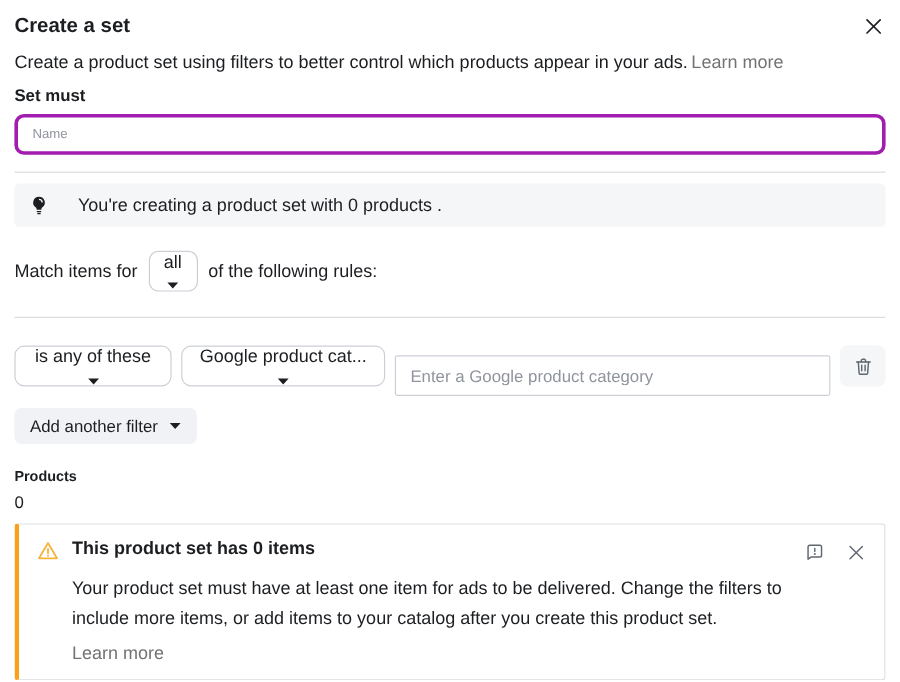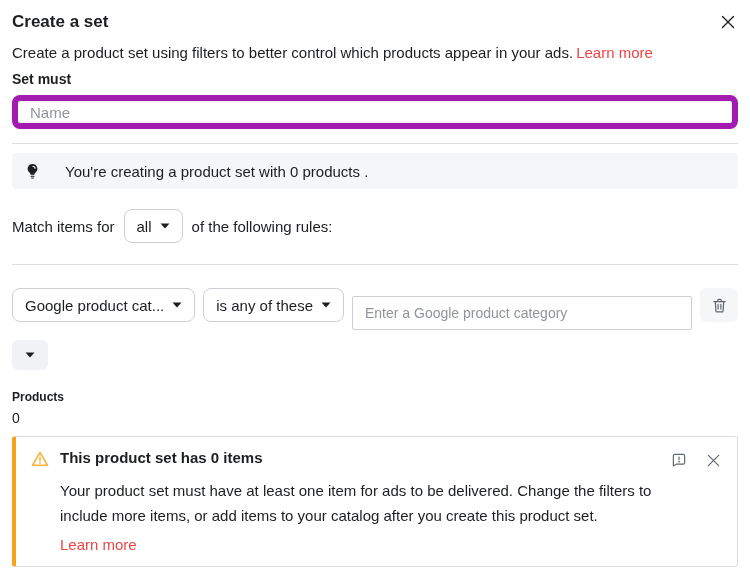--- a/index.html
+++ b/index.html
@@ -15,49 +15,49 @@
   
   .header { display: flex; align-items: center; justify-content: space-between; height: 24px; }
   .title { font-size: 17px; font-weight: bold; line-height: 24px; }
   .icon-btn {
     background: none; border: none; cursor: pointer; padding: 2px;
     display: inline-flex; align-items: center; justify-content: center;
   }
 
   
   .desc { margin-top: 9px; font-size: 15px; line-height: 19px; }
-  .link { color: #ef4444; text-decoration: none; cursor: pointer; }
+  .link { color: #737373; text-decoration: none; cursor: pointer; }
   .desc .link { margin-left: 3px; }
 
   
   .field-label { margin-top: 9px; font-size: 14px; font-weight: bold; line-height: 17px; }
   .name-input {
     margin-top: 7px; width: 100%; height: 34px;
-    border: 6px solid #a21caf; border-radius: 8px;
-    font-size: 15px; padding: 0 12px; color: #1c1e21;
+    border: 3px solid #a21caf; border-radius: 8px;
+    font-size: 11px; padding: 0 12px; color: #1c1e21;
     font-family: inherit; outline: none;
   }
   .name-input::placeholder { color: #90949c; }
 
   .divider { border: none; border-top: 1px solid #dadde1; margin-top: 14px; }
 
   
   .info-bar {
     margin-top: 9px; background: #f5f6f7; border-radius: 4px;
     height: 36px; display: flex; align-items: center; padding: 0 14px;
     font-size: 15px; gap: 26px;
   }
 
   
   .match-row { margin-top: 20px; display: flex; align-items: center; gap: 9px; font-size: 15px; }
   .select-box {
     display: inline-flex; align-items: center; gap: 8px;
     border: 1px solid #ccd0d5; border-radius: 8px; background: #fff;
     height: 34px; padding: 0 12px; font-size: 15px; cursor: pointer;
-    font-family: inherit; color: #1c1e21;
+    font-family: inherit; color: #1c1e21; flex-direction: column;
   }
 
   .divider-2 { margin-top: 21px; }
 
   
   .filter-row { margin-top: 15px; display: flex; align-items: center; gap: 8px; }
   .dd-field { min-width: 170px; justify-content: space-between; }
   .dd-op { min-width: 131px; justify-content: space-between; }
   .cat-input {
     flex: 1; height: 34px; border: 1px solid #ccd0d5; border-radius: 2px;
@@ -148,30 +148,30 @@
           </svg>
       </span>
     </button>
     <span>of the following rules:</span>
   </div>
 
   <hr class="divider divider-2">
 
   
   <div class="filter-row">
+    <button class="select-box dd-op">
+      <span>is any of these</span>
+      <span style="display:inline-flex">
+        <svg width="10" height="6" viewBox="0 0 10 6">
+            <path d="M0.5 0.5 h9 L5 5.5 Z" fill="#1c1e21"></path>
+          </svg>
+      </span>
+    </button>
     <button class="select-box dd-field">
       <span>Google product cat...</span>
-      <span style="display:inline-flex">
-        <svg width="10" height="6" viewBox="0 0 10 6">
-            <path d="M0.5 0.5 h9 L5 5.5 Z" fill="#1c1e21"></path>
-          </svg>
-      </span>
-    </button>
-    <button class="select-box dd-op">
-      <span>is any of these</span>
       <span style="display:inline-flex">
         <svg width="10" height="6" viewBox="0 0 10 6">
             <path d="M0.5 0.5 h9 L5 5.5 Z" fill="#1c1e21"></path>
           </svg>
       </span>
     </button>
     <input class="cat-input" type="text" placeholder="Enter a Google product category" style="">
     <button class="trash-btn" aria-label="Delete filter">
       <span style="display:inline-flex">
         <svg width="17" height="17" viewBox="0 0 24 24" fill="none" stroke="#606770" stroke-width="1.7" stroke-linecap="round" stroke-linejoin="round">
@@ -179,20 +179,21 @@
           <path d="M9.5 6.5V5a1.6 1.6 0 0 1 1.6-1.6h1.8A1.6 1.6 0 0 1 14.5 5v1.5"></path>
           <path d="M6 6.5l1 13.5a1 1 0 0 0 1 .9h8a1 1 0 0 0 1-.9l1-13.5"></path>
           <path d="M10 10.5v6.5M14 10.5v6.5"></path>
         </svg>
       </span>
     </button>
   </div>
 
   
   <button class="add-filter-btn">
+    <span>Add another filter</span>
     <span style="display:inline-flex">
       <svg width="10" height="6" viewBox="0 0 10 6">
           <path d="M0.5 0.5 h9 L5 5.5 Z" fill="#1c1e21"></path>
         </svg>
     </span>
   </button>
 
   
   <div class="products-heading">Products</div>
   <div class="products-count">0</div>

